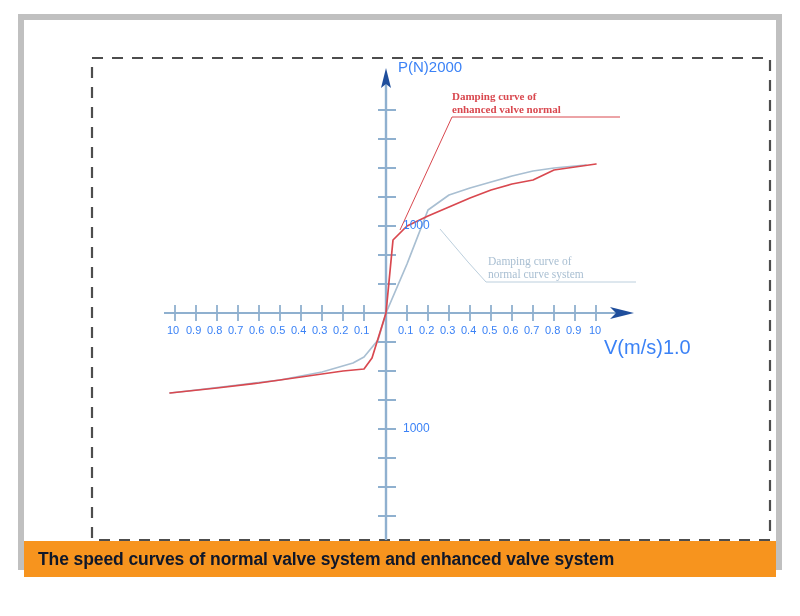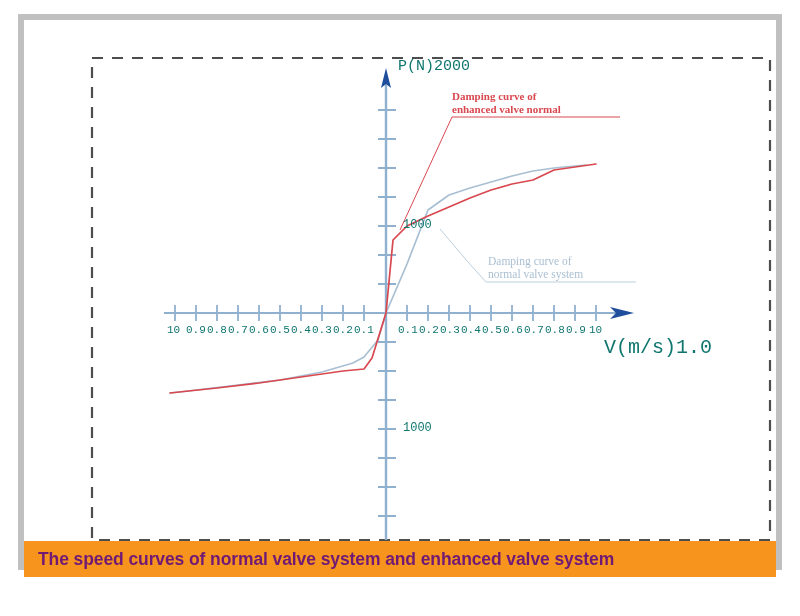--- a/index.html
+++ b/index.html
@@ -55,43 +55,43 @@
     left: 24px;
     top: 541px;
     width: 752px;
     height: 36px;
     background: #f7941e;
     display: flex;
     align-items: center;
     box-sizing: border-box;
   }
   #caption-text {
-    color: #701a75;
+    color: #0f172a;
     font-size: 17.5px;
     font-weight: bold;
     font-family: "Liberation Sans", sans-serif;
     padding-left: 14px;
     letter-spacing: -0.1px;
     white-space: nowrap;
   }
 
   .anno {
     position: absolute;
     font-family: Liberation Serif, serif;
     font-size: 11px;
     line-height: 12.5px;
     white-space: nowrap;
   }
   .anno-red { color: #d9484f; font-weight: bold; }
   .anno-blue { color: #a9bfd2; }
 
   .axis-label {
     position: absolute;
-    font-family: Liberation Mono, monospace;
-    color: #0f766e;
+    font-family: Liberation Sans, sans-serif;
+    color: #3b82f6;
     font-size: 14px;
     white-space: nowrap;
   }
 </style>
 </head>
 <body>
 
 <div id="slide">
 
   <div id="outer-frame">
@@ -201,21 +201,21 @@
       <span class="axis-label" style="left:350px; top:18px; font-size:15px;">P(N)2000</span>
       <span class="axis-label" style="left:556px; top:296px; font-size:20px;">V(m/s)1.0</span>
 
       <div class="anno anno-red" style="left:404px; top:50px;">
         <div>Damping curve of</div>
         <div>enhanced valve normal</div>
       </div>
 
       <div class="anno anno-blue" style="left:440px; top:215px; font-size:11.5px;">
         <div>Damping curve of</div>
-        <div>normal valve system</div>
+        <div>normal curve system</div>
       </div>
 
     </div>
 
   </div>
 
   <div id="caption-bar">
     <span id="caption-text">The speed curves of normal valve system and enhanced valve system</span>
   </div>
 

